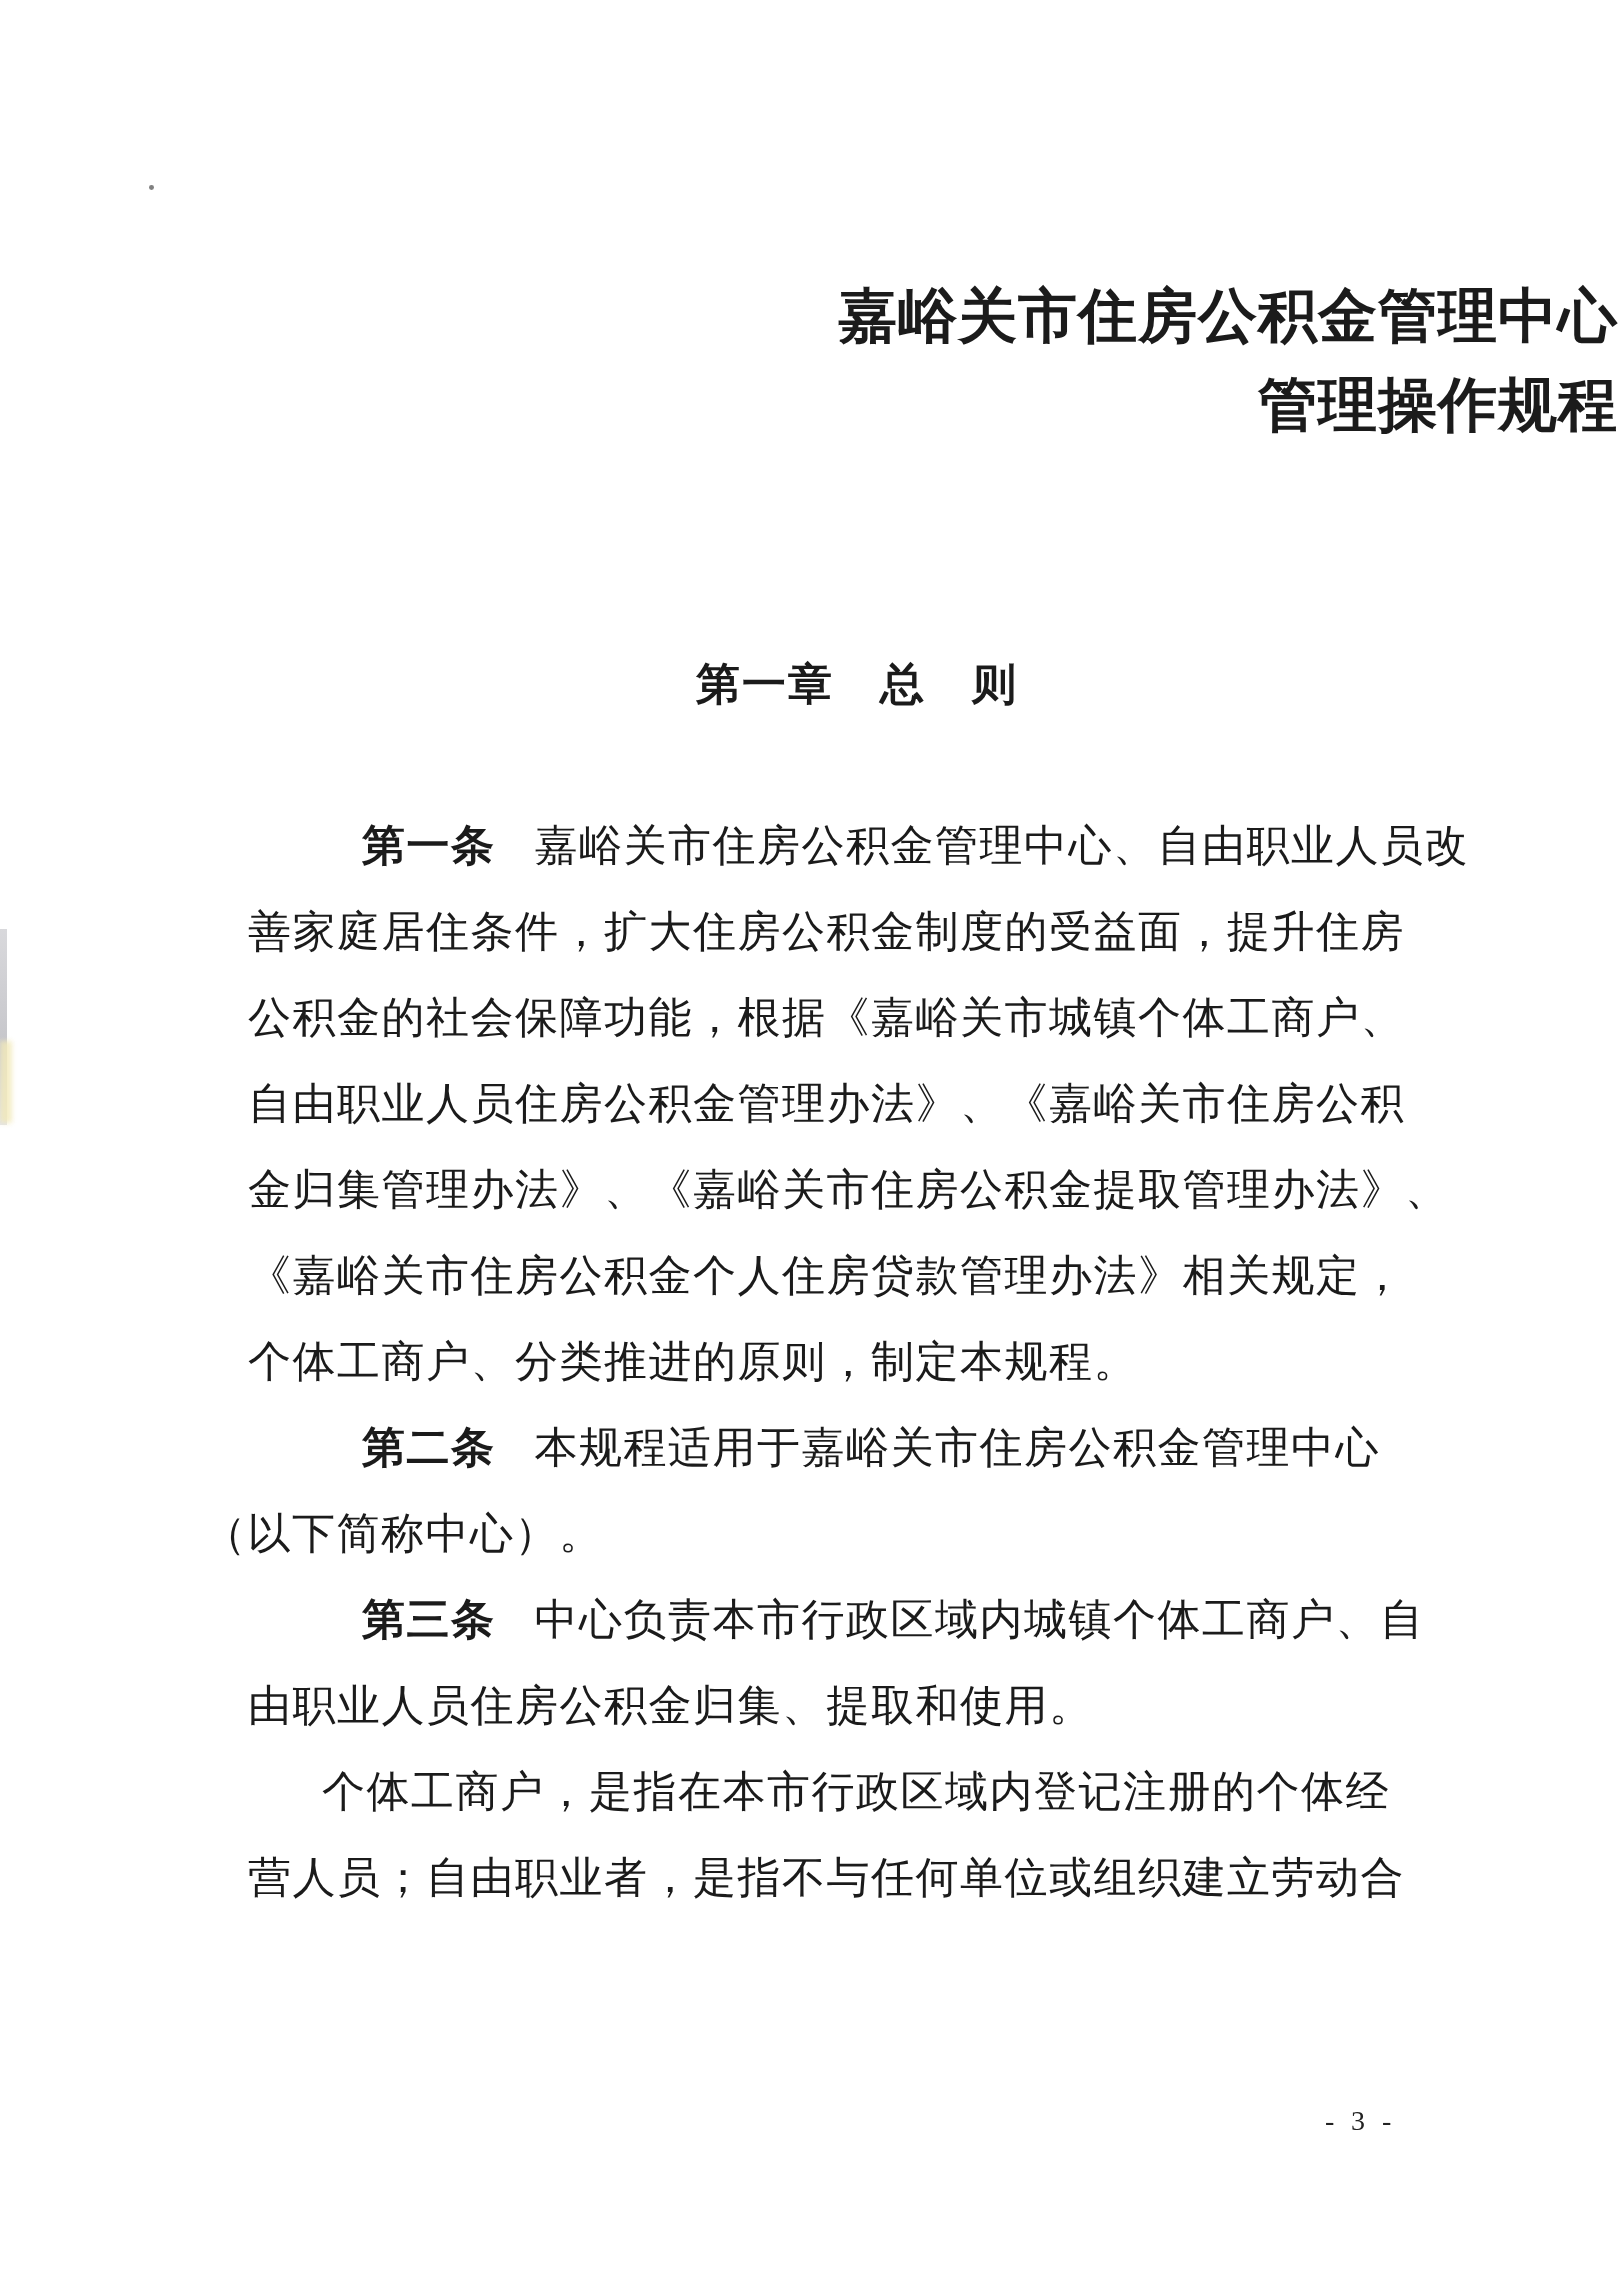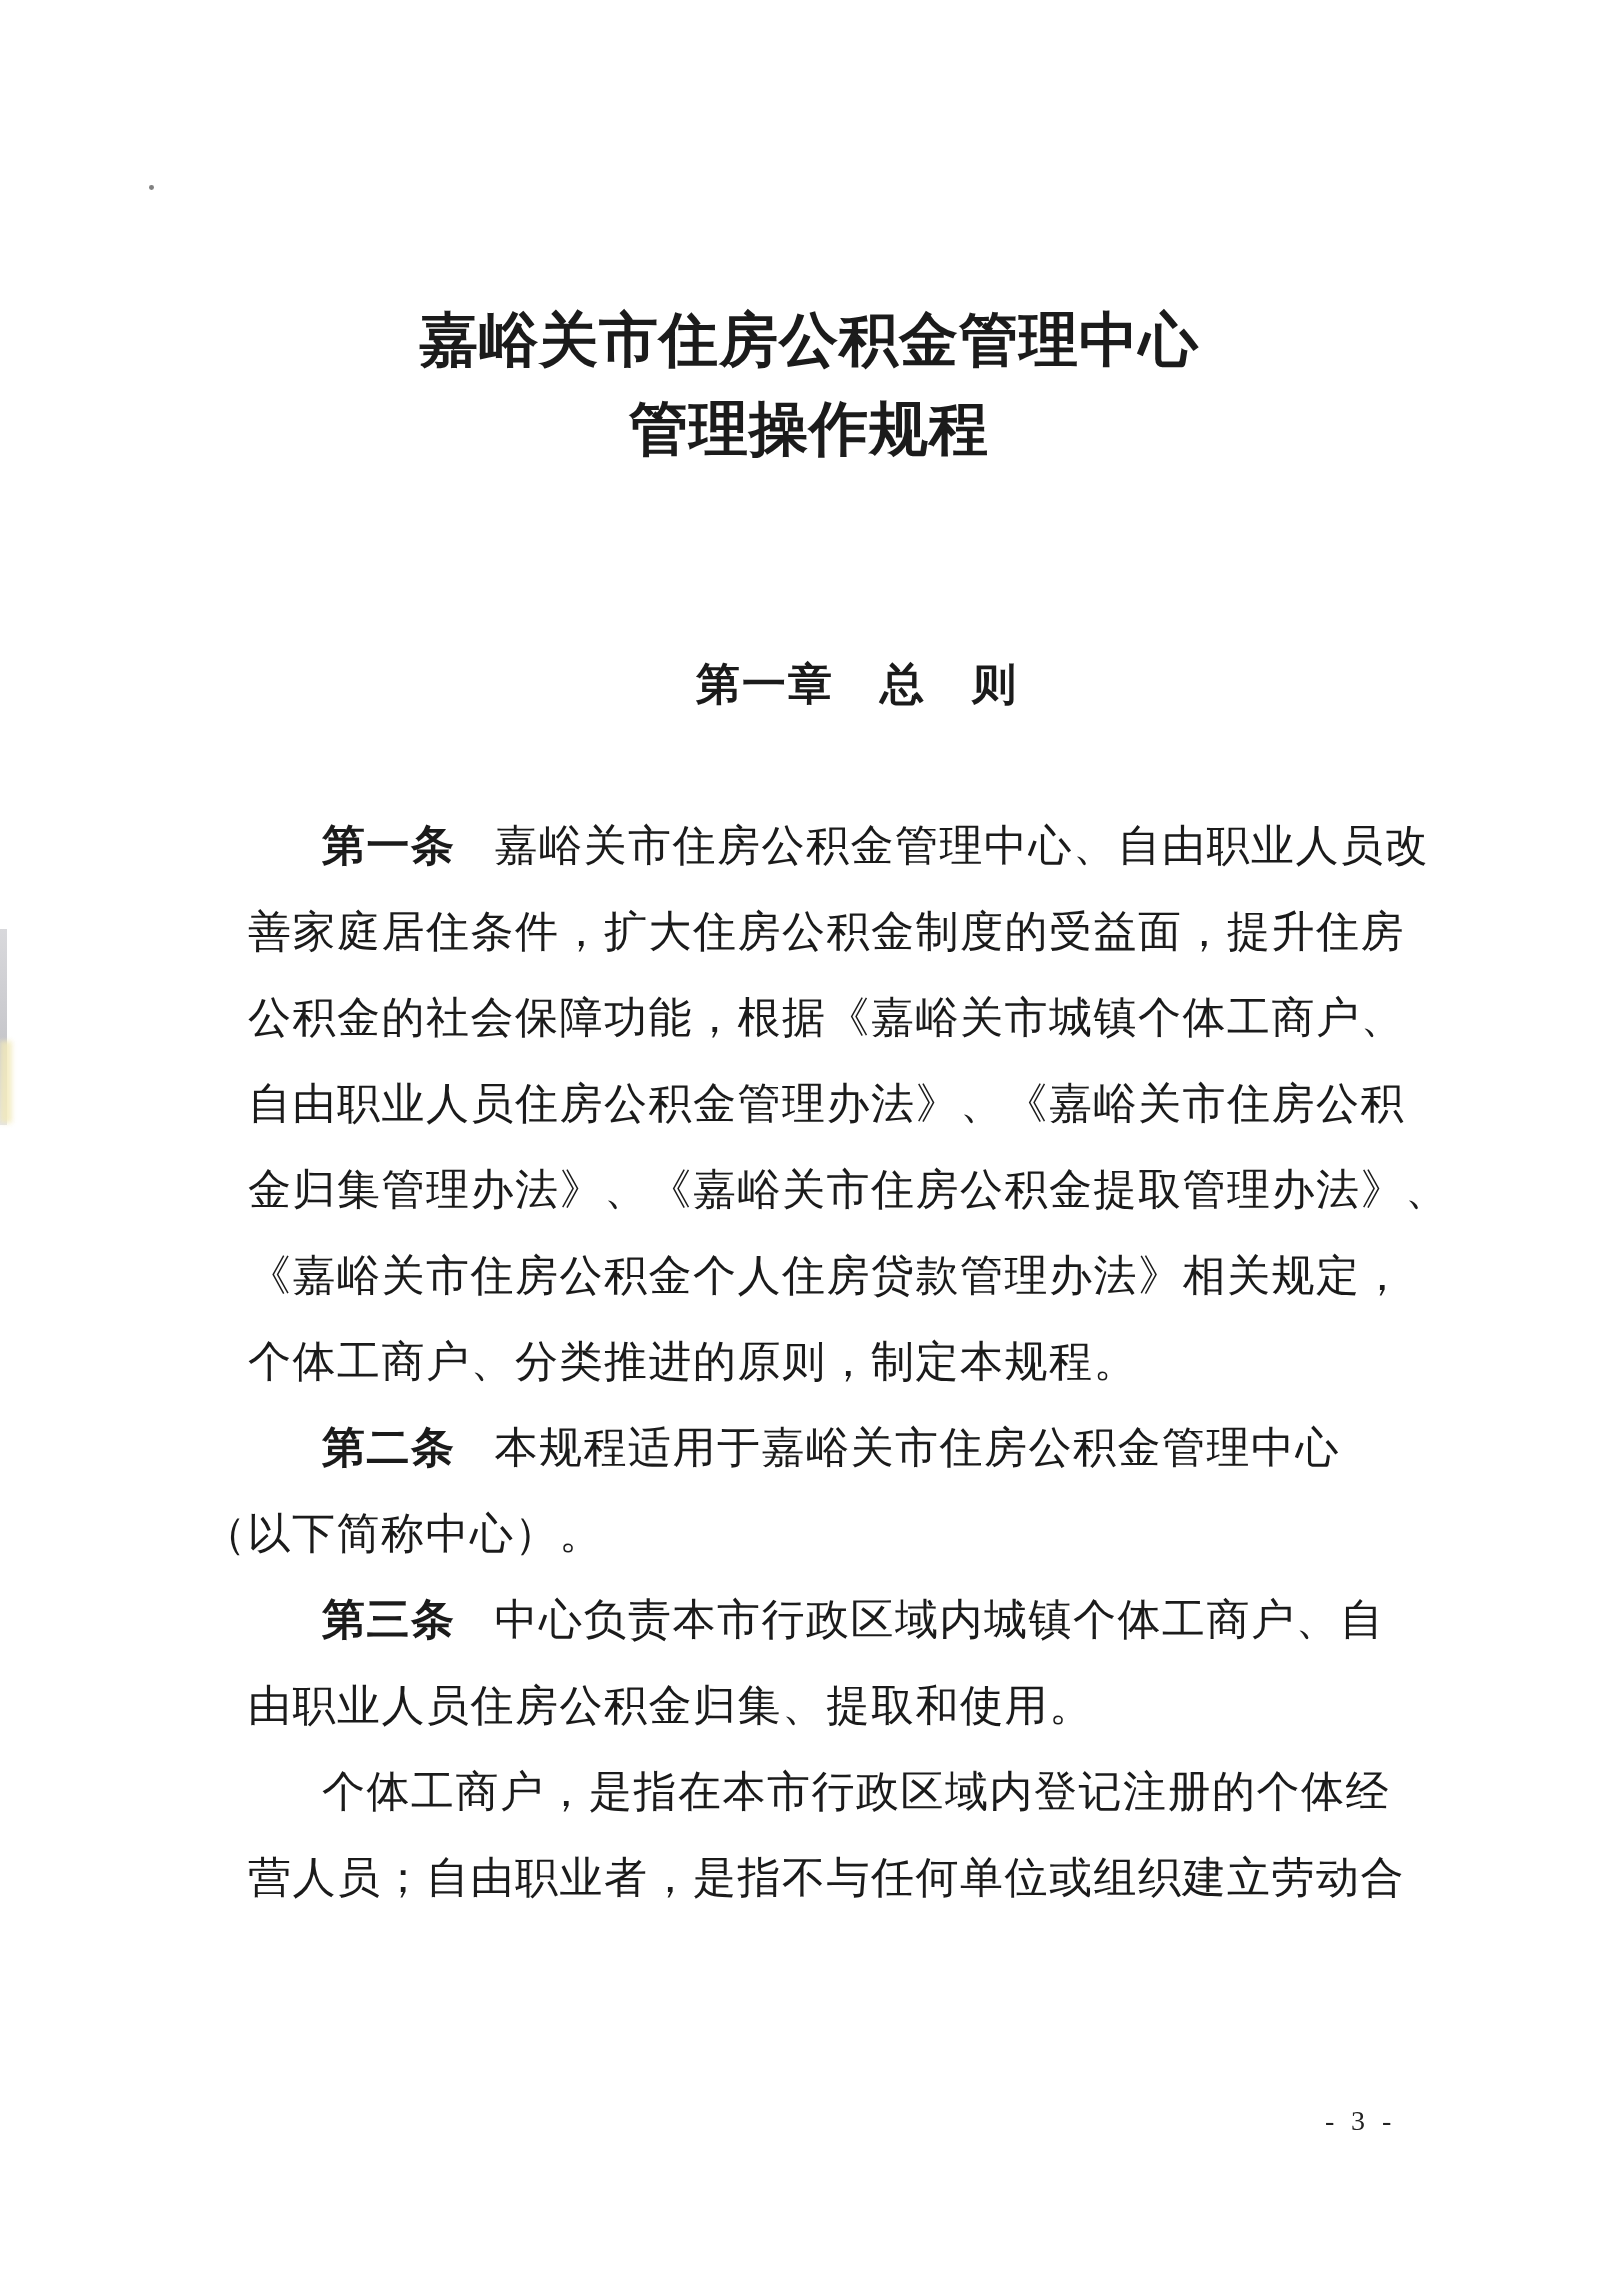--- a/index.html
+++ b/index.html
@@ -44,24 +44,24 @@
     width: 4.9px;
     height: 4.9px;
     background: #4a4a4a;
     border-radius: 50%;
     opacity: 0.7;
   }
 
   
   .title-block {
     position: absolute;
-    top: 296px;
+    top: 272px;
     left: 0;
     width: 1618px;
-    text-align: center;
+    text-align: right;
   }
   .title-line {
     font-size: 59px;
     line-height: 89px;
     font-weight: 700;
     letter-spacing: 1px;
     white-space: nowrap;
   }
 
   
@@ -98,20 +98,21 @@
   }
   .body-line.hang {
     margin-left: -45px;
   }
   .term {
     font-family: "Liberation Sans", "DejaVu Sans", sans-serif;
     font-weight: 700;
   }
   .term:not(:empty) {
     margin-right: 39px;
+    margin-left: 40px;
   }
 
   
   .page-number {
     position: absolute;
     top: 2105px;
     left: 1325px;
     font-size: 28px;
     letter-spacing: 4.9px;
     color: #222222;

